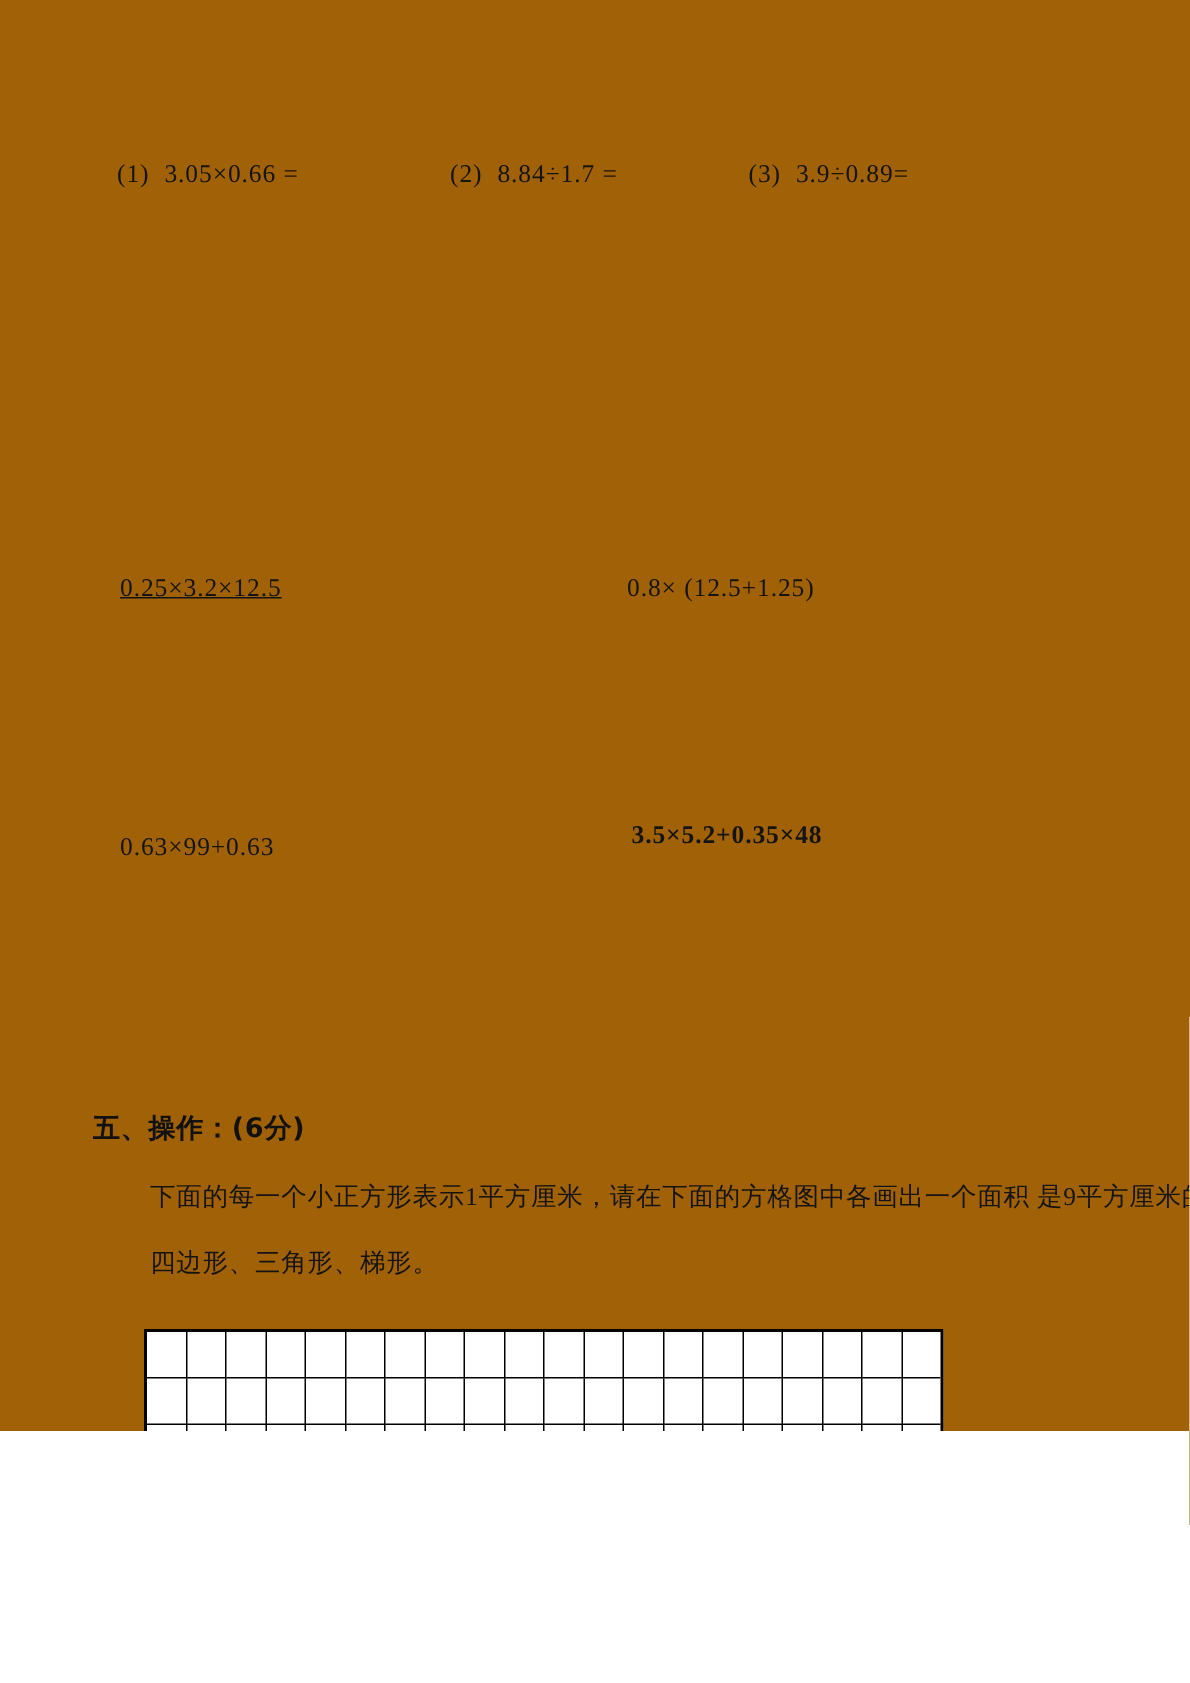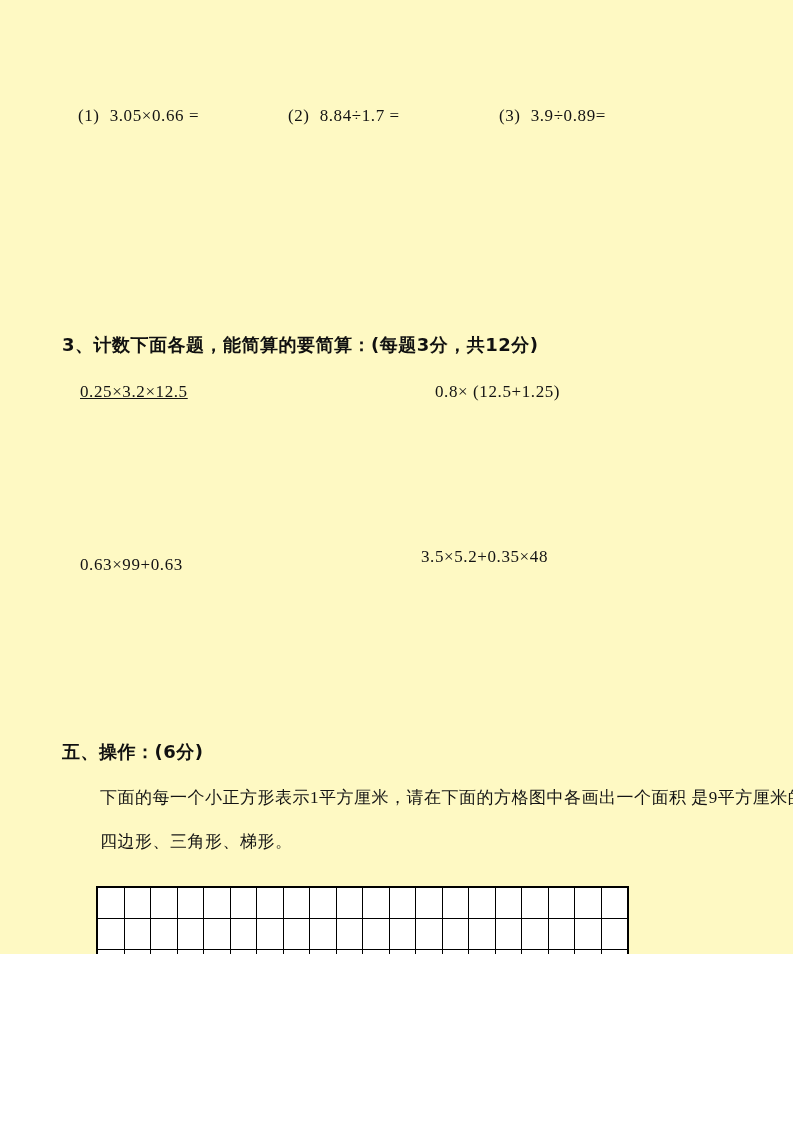--- a/index.html
+++ b/index.html
@@ -1,20 +1,20 @@
 <!DOCTYPE html>
 <html><head>
 <meta charset="utf-8">
 <style>
   html,body{margin:0;padding:0;background:#ffffff;}
   .sheet{
     position:relative;
     width:793px;height:954px;
     margin:0 auto;
-    background:#fef9c3;
+    background:#a16207;
     color:#111;
     font-family:"Liberation Serif","DejaVu Serif",serif;
     overflow:hidden;
   }
   .abs{position:absolute;white-space:pre;}
   .eq{
     font-size:17px;
     letter-spacing:0.6px;
     color:#141414;
   }
@@ -50,33 +50,32 @@
   .grid-cell:last-child{border-right:none;}
   .grid-row:last-child .grid-cell{border-bottom:none;}
 </style>
 </head>
 <body>
 
 <div class="sheet">
 
   <div class="abs eq" style="left:78px;top:106px;"><span class="lbl">(1)</span><span>3.05×0.66 =</span></div>
 
-  <div class="abs eq" style="left:288px;top:106px;"><span class="lbl">(2)</span><span>8.84÷1.7 =</span></div>
+  <div class="abs eq" style="left:300px;top:106px;"><span class="lbl">(2)</span><span>8.84÷1.7 =</span></div>
 
   <div class="abs eq" style="left:499px;top:106px;"><span class="lbl">(3)</span><span>3.9÷0.89=</span></div>
 
-  <div class="abs heading" style="left:62px;top:333px;">3、计数下面各题，能简算的要简算：(每题3分，共12分)</div>
 
   <div class="abs eq" style="left:80px;top:382px;text-decoration:underline;">0.25×3.2×12.5</div>
 
-  <div class="abs eq" style="left:435px;top:382px;">0.8× (12.5+1.25)</div>
+  <div class="abs eq" style="left:418px;top:382px;">0.8× (12.5+1.25)</div>
 
   <div class="abs eq" style="left:80px;top:555px;">0.63×99+0.63</div>
 
-  <div class="abs eq" style="left:421px;top:547px;">3.5×5.2+0.35×48</div>
+  <div class="abs eq" style="left:421px;top:547px;font-weight:bold;">3.5×5.2+0.35×48</div>
 
   <div class="abs heading" style="left:62px;top:740px;">五、操作：(6分)</div>
 
   <div class="abs para" style="left:100px;top:786px;">下面的每一个小正方形表示1平方厘米，请在下面的方格图中各画出一个面积 是9平方厘米的平行</div>
 
   <div class="abs para" style="left:100px;top:830px;">四边形、三角形、梯形。</div>
 
   <div class="grid-box" id="drawing-grid">
       <div class="grid-row">
         <div class="grid-cell"></div>

